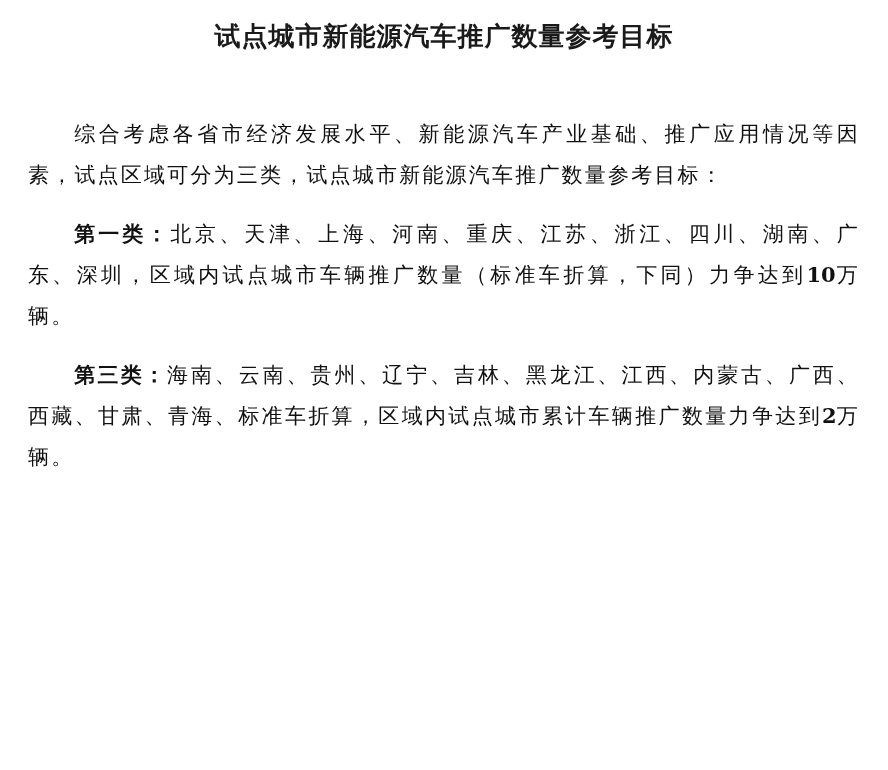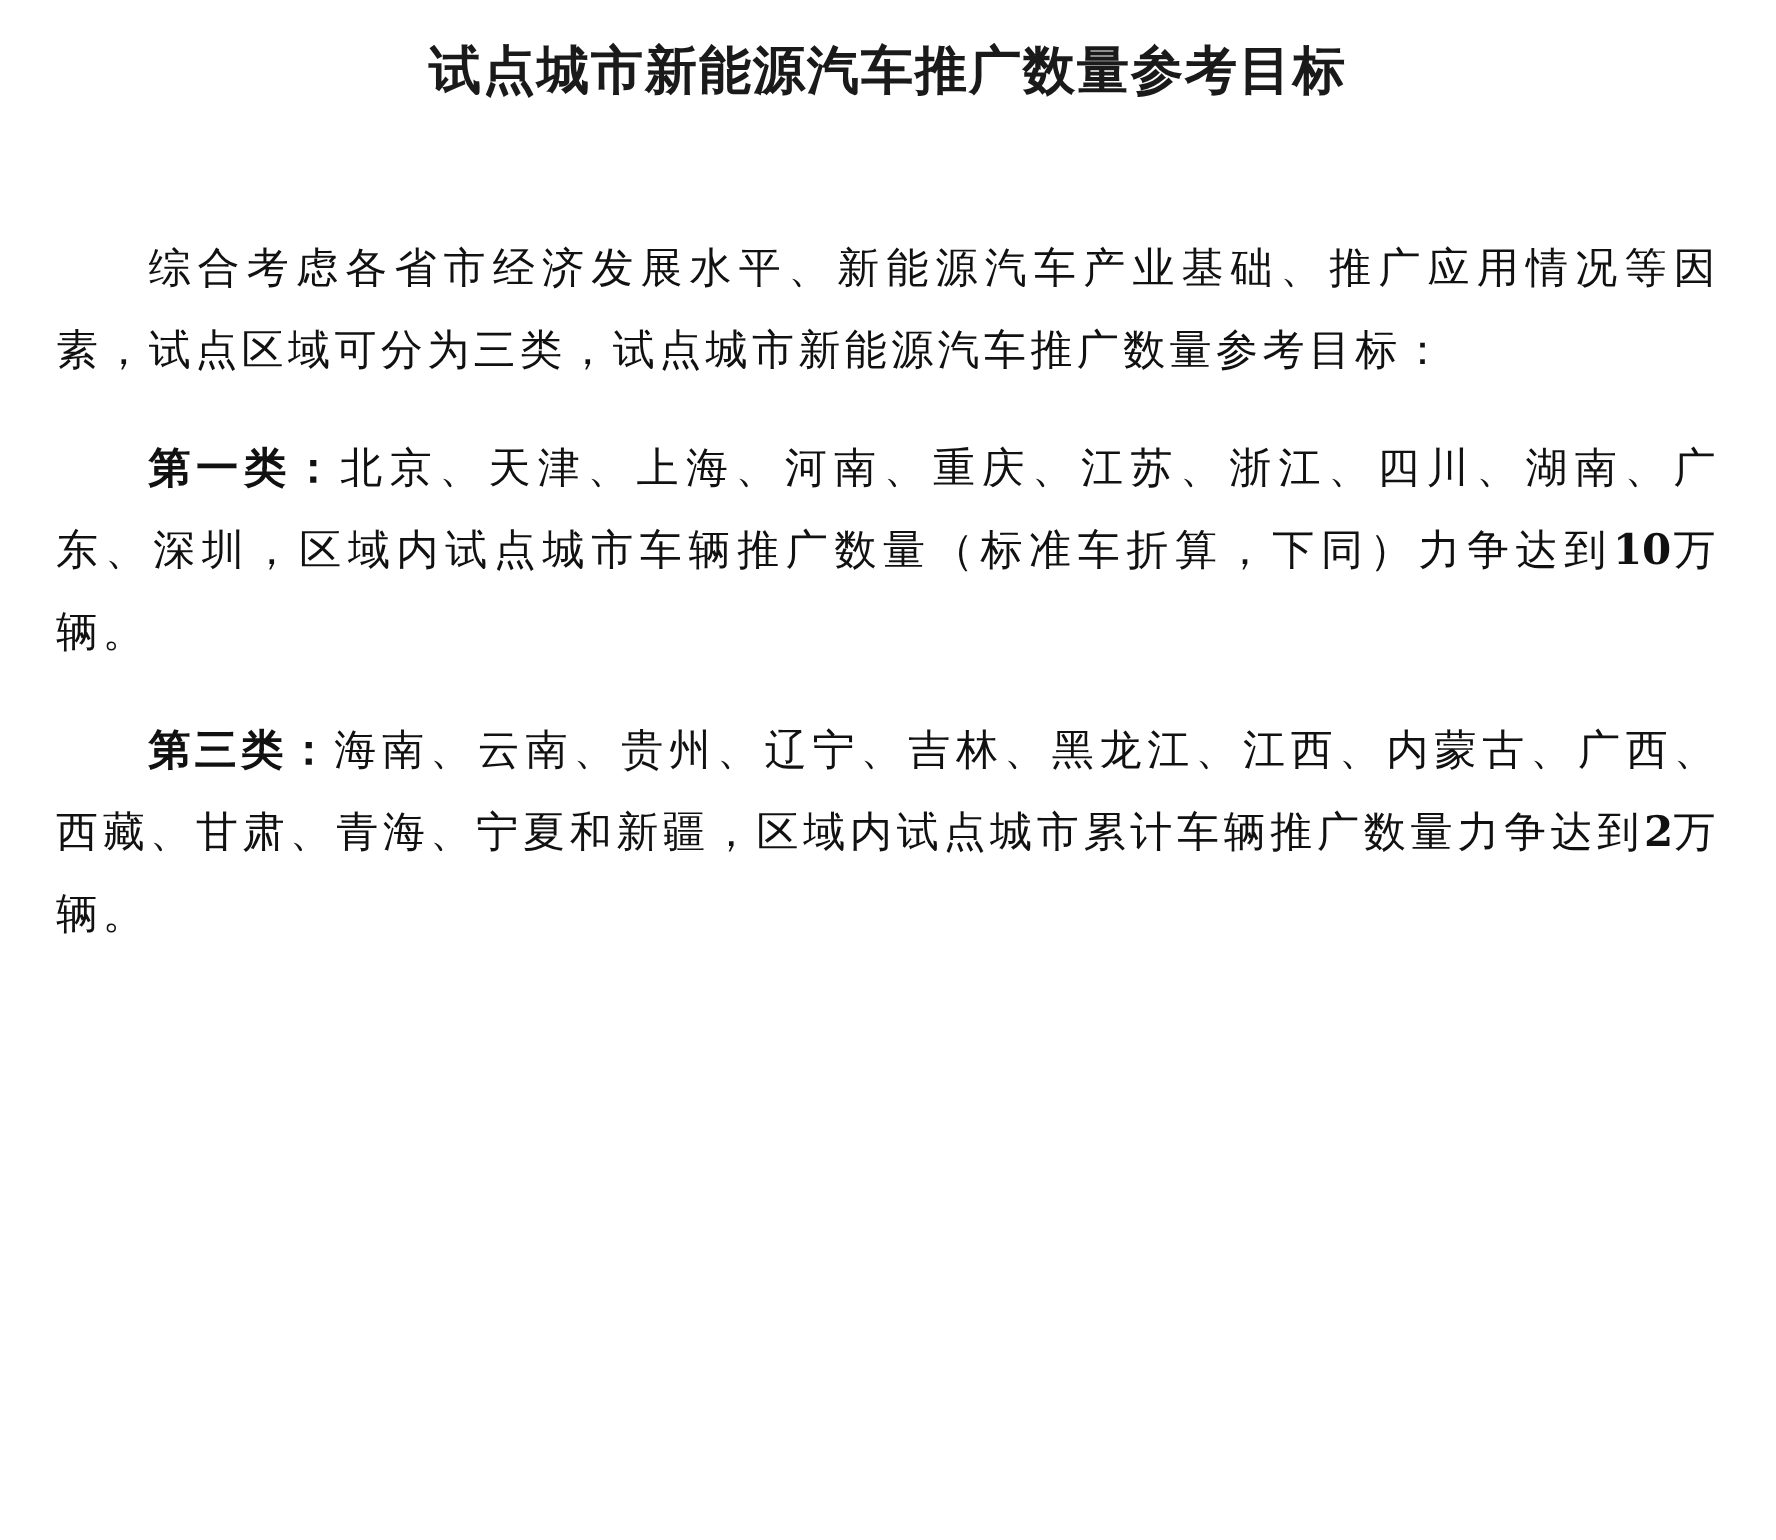--- a/index.html
+++ b/index.html
@@ -67,17 +67,17 @@
   <div class="body-block">
 
     <p class="para indent">综合考虑各省市经济发展水平、新能源汽车产业基础、推广应用情况等因素，试点区域可分为三类，试点城市新能源汽车推广数量参考目标：</p>
 
     <p class="para indent">
       <span class="lead">第一类：</span><span>北京、天津、上海、河南、重庆、江苏、浙江、四川、湖南、广东、深圳，区域内试点城市车辆推广数量（标准车折算，下同）力争达到</span><span class="num">10</span><span>万辆。</span>
     </p>
 
 
     <p class="para indent">
-      <span class="lead">第三类：</span><span>海南、云南、贵州、辽宁、吉林、黑龙江、江西、内蒙古、广西、西藏、甘肃、青海、宁夏和新疆，区域内试点城市累计车辆推广数量力争达到</span><span class="num">2</span><span>万辆。</span>
+      <span class="lead">第三类：</span><span>海南、云南、贵州、辽宁、吉林、黑龙江、江西、内蒙古、广西、西藏、甘肃、青海、标准车折算，区域内试点城市累计车辆推广数量力争达到</span><span class="num">2</span><span>万辆。</span>
     </p>
 
   </div>
 </div>
 
 </body></html>

